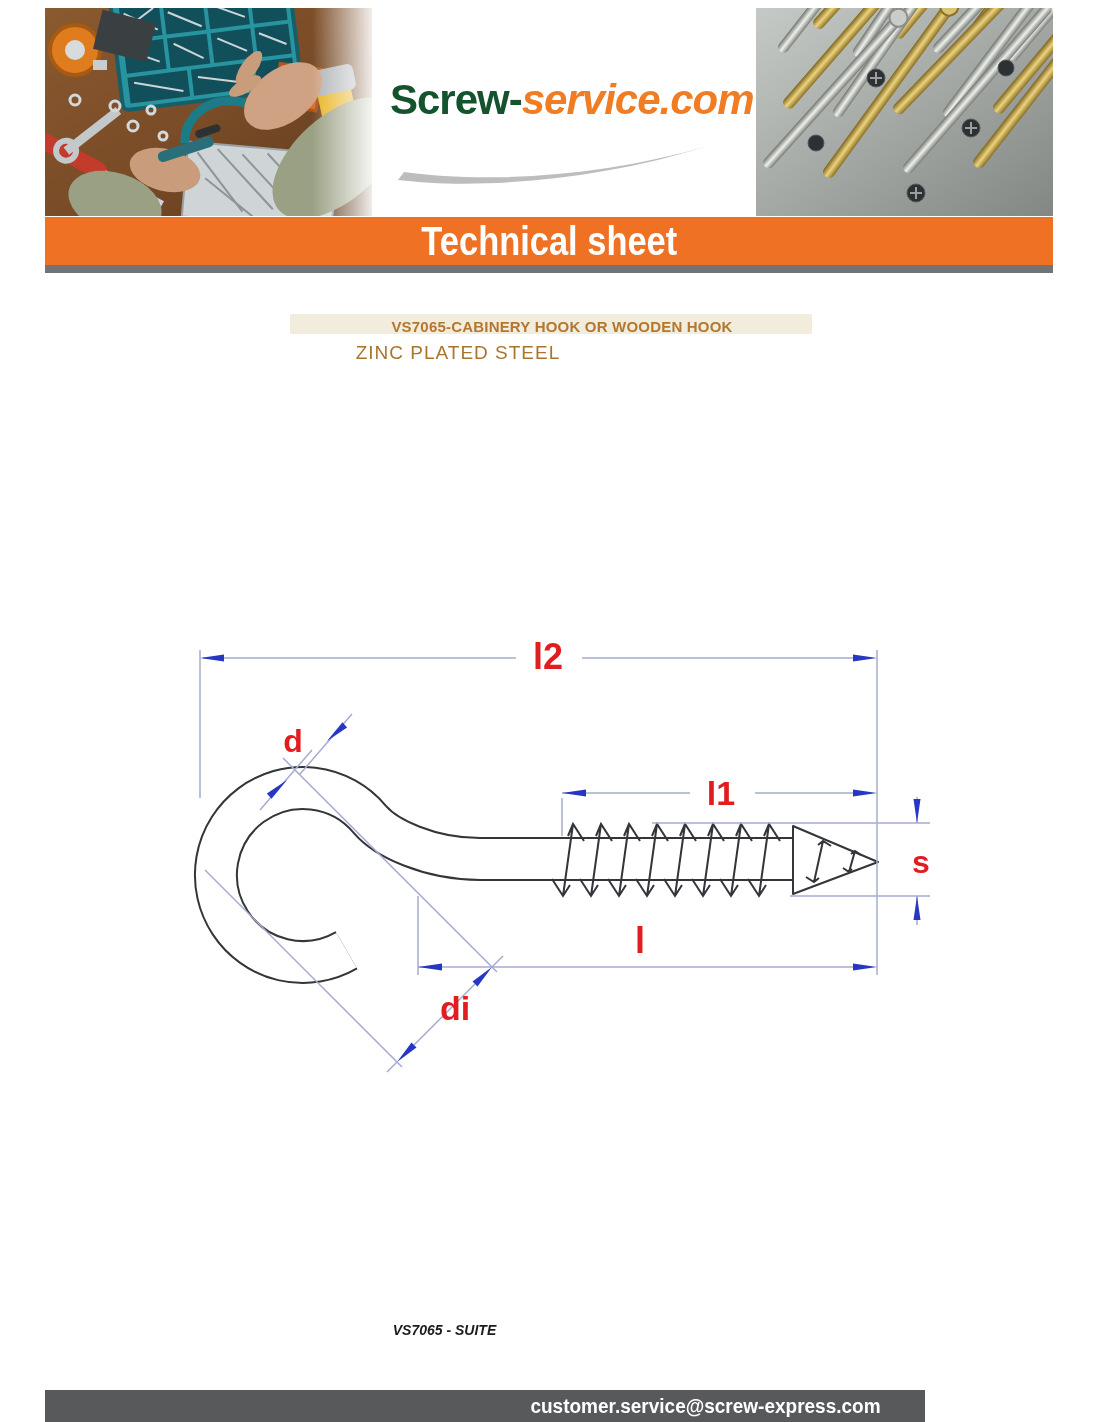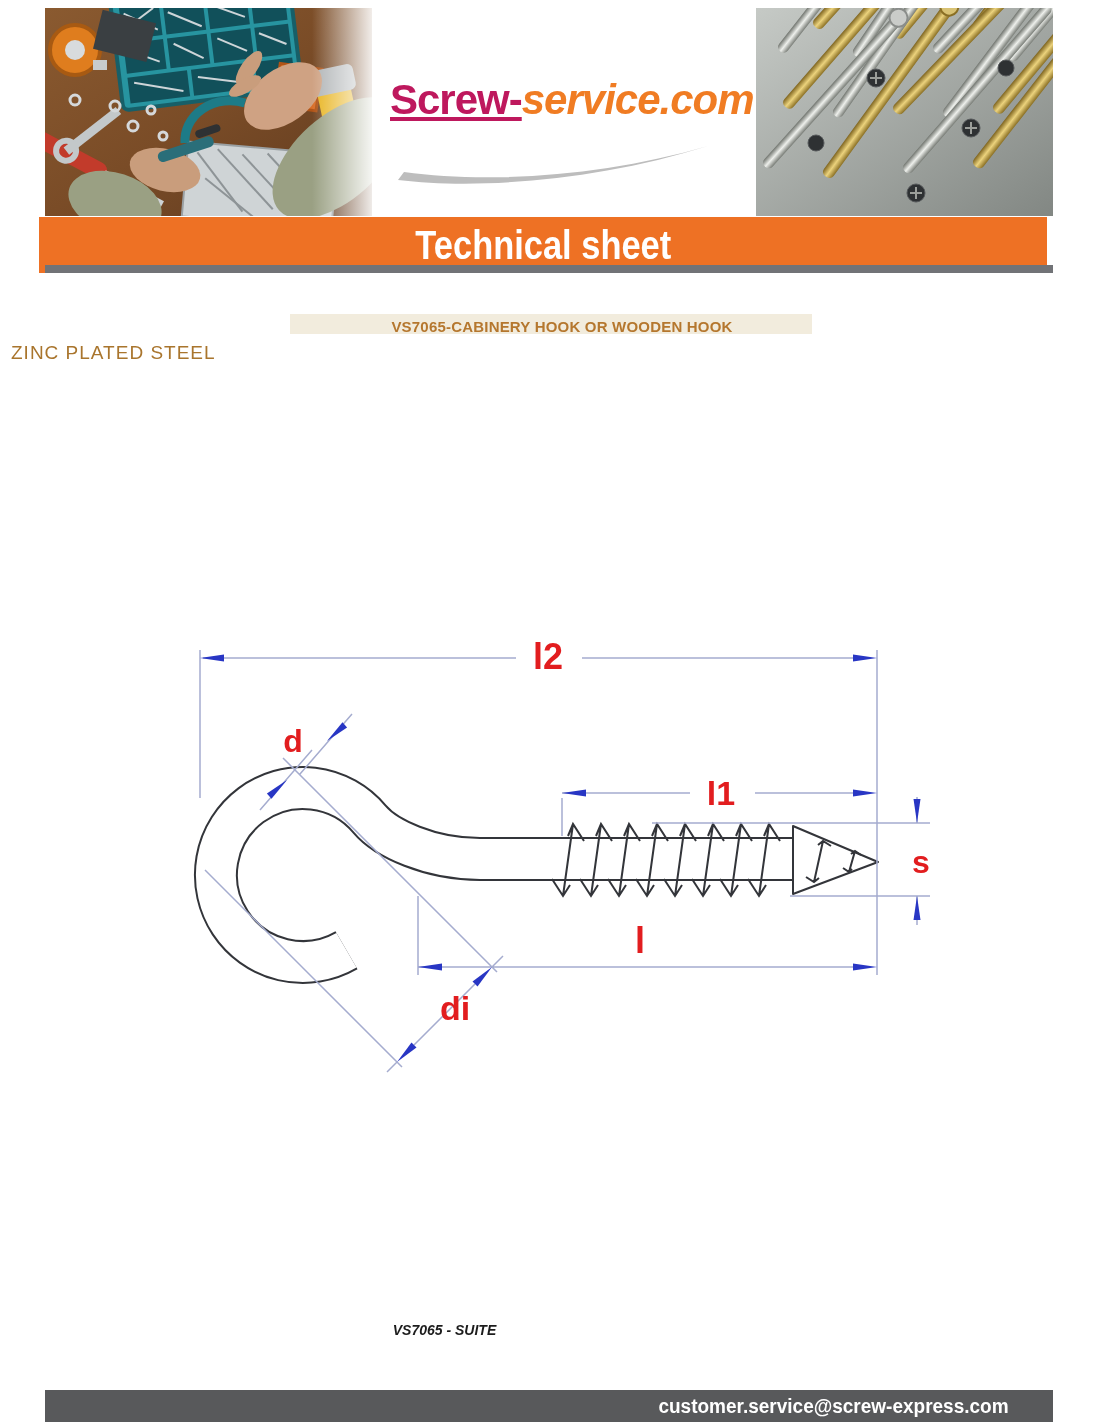--- a/index.html
+++ b/index.html
@@ -6,46 +6,46 @@
   .page{position:relative;width:1100px;height:1422px;background:#ffffff;overflow:hidden;
         font-family:"Liberation Sans",sans-serif;}
 
   
   .photo{position:absolute;top:8px;height:208px;overflow:hidden;}
   .photo-left{left:45px;width:327px;}
   .photo-right{left:756px;width:297px;}
   .logo-panel{position:absolute;left:372px;top:8px;width:384px;height:208px;background:#ffffff;}
   .logo-text{position:absolute;left:18px;top:68px;width:360px;text-align:center;
              font-size:42px;font-weight:bold;letter-spacing:-1px;white-space:nowrap;}
-  .logo-part1{color:#be185d;text-decoration:underline;}
+  .logo-part1{color:#14532d;}
   .logo-part2{color:#f07c23;font-style:italic;}
   .swoosh{position:absolute;left:18px;top:120px;}
 
-  .banner{position:absolute;left:39px;top:217px;width:1008px;height:56px;background:#ee7124;
+  .banner{position:absolute;left:45px;top:217px;width:1008px;height:48px;background:#ee7124;
           display:flex;align-items:center;justify-content:center;}
   .banner span{display:inline-block;color:#ffffff;font-size:41px;font-weight:bold;
                transform:scaleX(.84);letter-spacing:0px;}
   .banner-underline{position:absolute;left:45px;top:265px;width:1008px;height:8px;background:#717377;}
 
   
   .title-band{position:absolute;left:290px;top:314px;width:522px;height:20px;
               background:rgba(231,220,193,.55);}
   .title-line1{position:absolute;left:12px;top:318px;width:1100px;text-align:center;
                font-size:15px;font-weight:bold;color:#b5772e;letter-spacing:.2px;}
-  .title-line2{position:absolute;left:11px;top:342px;width:908px;
+  .title-line2{position:absolute;left:4px;top:342px;width:908px;text-align:center;
                font-size:19px;font-weight:normal;color:#a9752d;letter-spacing:1px;}
 
   
   .diagram{position:absolute;left:180px;top:620px;width:790px;height:480px;}
   .dim-label{fill:#e21d1f;font-weight:bold;font-family:"Liberation Sans",sans-serif;}
 
   
   .doc-ref{position:absolute;left:0;top:1322px;width:889px;text-align:center;
            font-size:14px;font-weight:bold;font-style:italic;color:#1c1c1c;}
-  .footer-bar{position:absolute;left:45px;top:1390px;width:1008px;height:32px;background:#58595b;
+  .footer-bar{position:absolute;left:45px;top:1390px;width:880px;height:32px;background:#58595b;
               display:flex;align-items:center;justify-content:flex-end;}
   .footer-bar span{display:inline-block;color:#ffffff;font-size:20px;font-weight:bold;
                    transform:scaleX(.95);transform-origin:right center;margin-right:44px;white-space:nowrap;}
 </style>
 </head>
 <body>
 
 <div class="page">
 
   <div class="photo photo-left">

